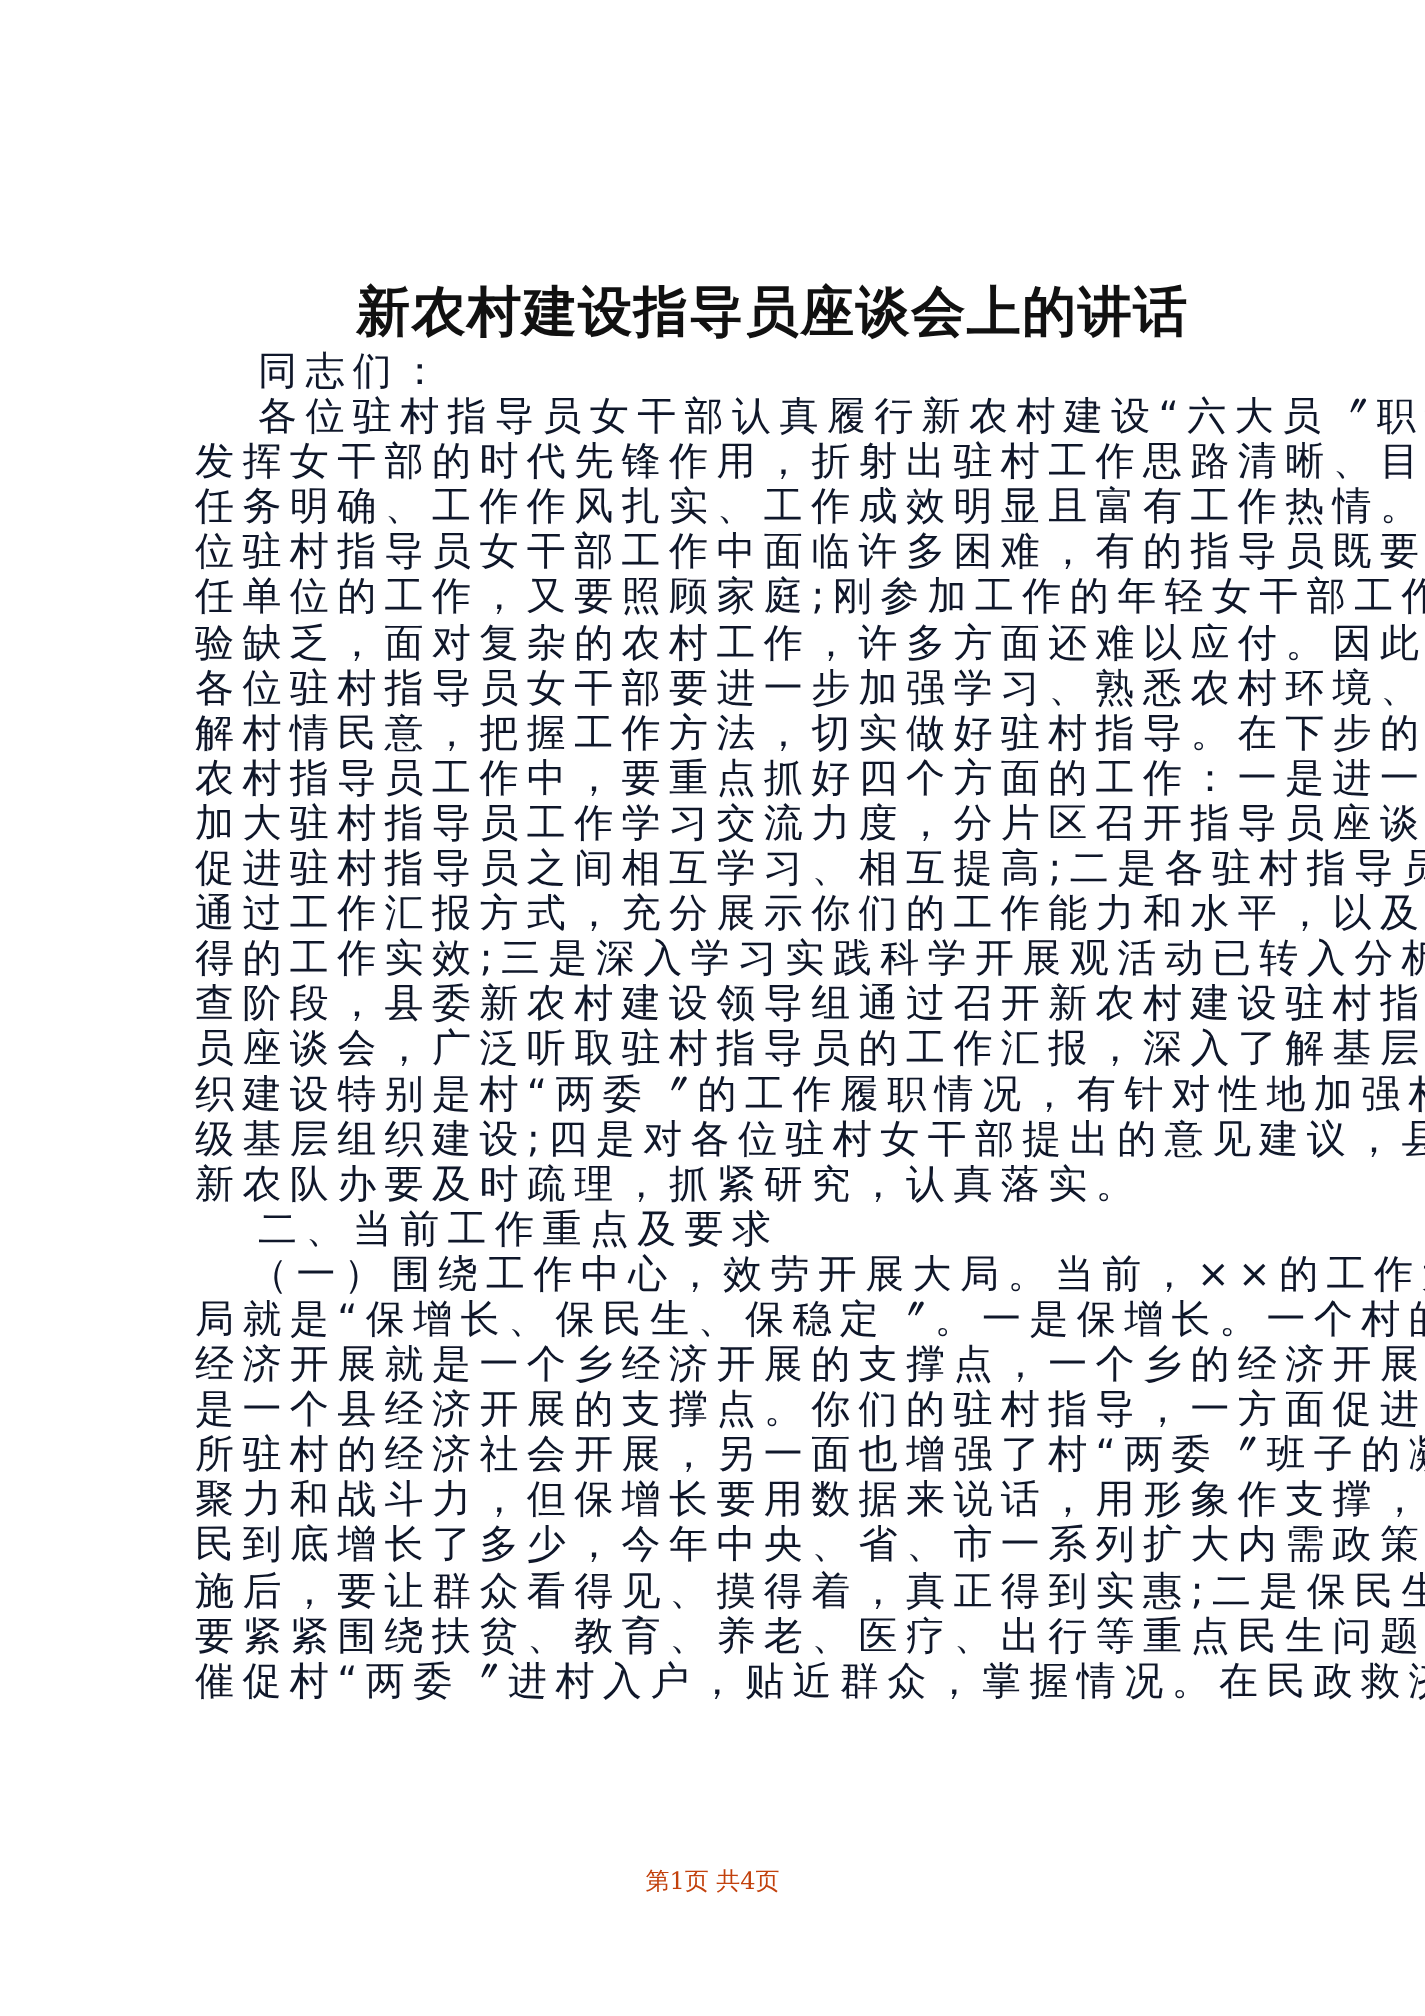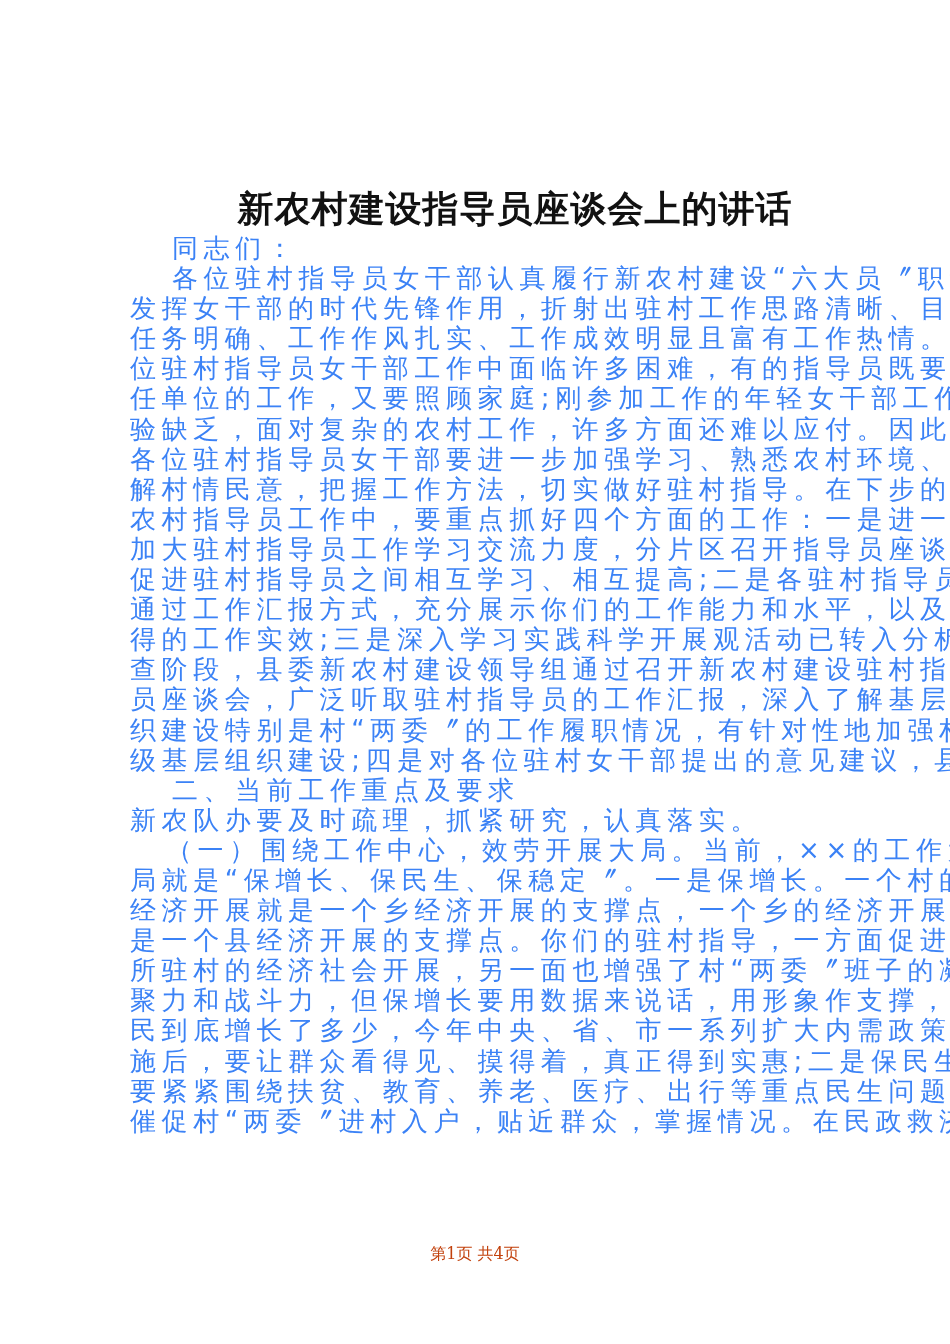--- a/index.html
+++ b/index.html
@@ -43,21 +43,21 @@
     width: 704px;
   }
   .line {
     height: 30.1px;
     line-height: 30.1px;
     font-size: 26px;
     white-space: nowrap;
     letter-spacing: 5.6px;
     font-family: "DejaVu Sans", "Liberation Sans", sans-serif;
     font-weight: normal;
-    color: #3b82f6;
+    color: #0f172a;
   }
   .indent {
     padding-left: 42px;
   }
   .indent-small {
     padding-left: 36px;
   }
   .footer {
     position: absolute;
     top: 1244px;
@@ -88,22 +88,22 @@
     <div class="line">解村情民意，把握工作方法，切实做好驻村指导。在下步的新</div>
     <div class="line">农村指导员工作中，要重点抓好四个方面的工作：一是进一步</div>
     <div class="line">加大驻村指导员工作学习交流力度，分片区召开指导员座谈会，</div>
     <div class="line">促进驻村指导员之间相互学习、相互提高;二是各驻村指导员要</div>
     <div class="line">通过工作汇报方式，充分展示你们的工作能力和水平，以及取</div>
     <div class="line">得的工作实效;三是深入学习实践科学开展观活动已转入分析检</div>
     <div class="line">查阶段，县委新农村建设领导组通过召开新农村建设驻村指导</div>
     <div class="line">员座谈会，广泛听取驻村指导员的工作汇报，深入了解基层组</div>
     <div class="line">织建设特别是村“两委〞的工作履职情况，有针对性地加强村</div>
     <div class="line">级基层组织建设;四是对各位驻村女干部提出的意见建议，县委</div>
+    <div class="line">新农队办要及时疏理，抓紧研究，认真落实。</div>
     <div class="line indent">二、当前工作重点及要求</div>
-    <div class="line">新农队办要及时疏理，抓紧研究，认真落实。</div>
     <div class="line indent-small">（一）围绕工作中心，效劳开展大局。当前，××的工作大</div>
     <div class="line">局就是“保增长、保民生、保稳定〞。一是保增长。一个村的</div>
     <div class="line">经济开展就是一个乡经济开展的支撑点，一个乡的经济开展就</div>
     <div class="line">是一个县经济开展的支撑点。你们的驻村指导，一方面促进了</div>
     <div class="line">所驻村的经济社会开展，另一面也增强了村“两委〞班子的凝</div>
     <div class="line">聚力和战斗力，但保增长要用数据来说话，用形象作支撑，农</div>
     <div class="line">民到底增长了多少，今年中央、省、市一系列扩大内需政策实</div>
     <div class="line">施后，要让群众看得见、摸得着，真正得到实惠;二是保民生。</div>
     <div class="line">要紧紧围绕扶贫、教育、养老、医疗、出行等重点民生问题，</div>
     <div class="line">催促村“两委〞进村入户，贴近群众，掌握情况。在民政救济</div>

